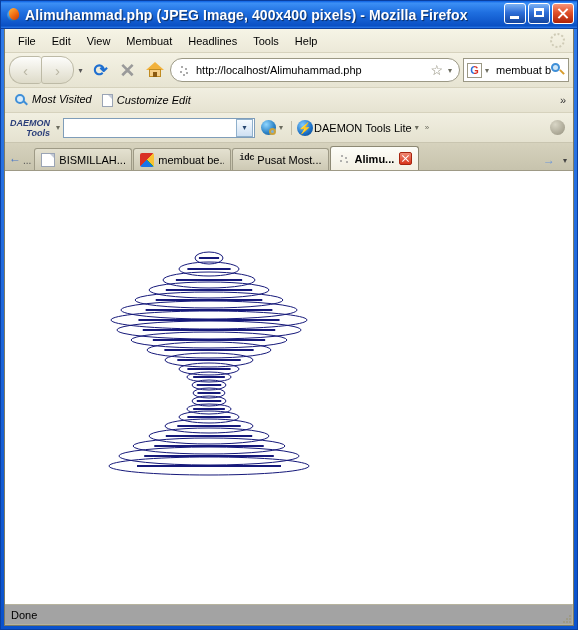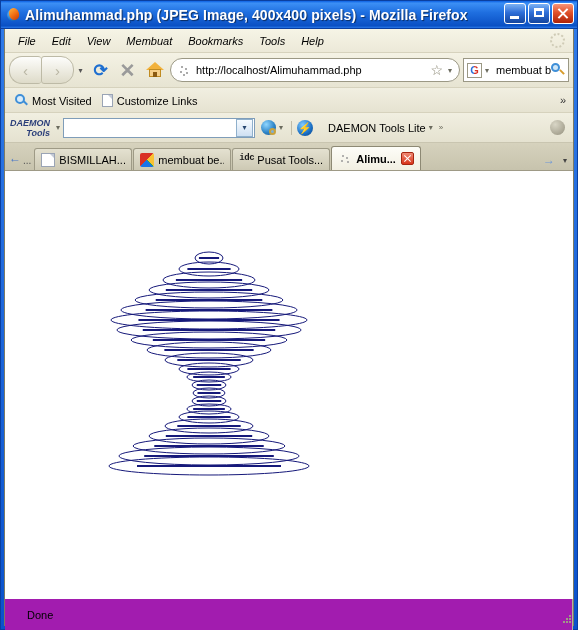--- a/index.html
+++ b/index.html
@@ -94,21 +94,20 @@
   }
 
   
   .menubar {
     height: 23px;
     background: linear-gradient(180deg,#f6f4e6 0%,#ece9d8 100%);
     display: flex; align-items: center;
     padding-left: 5px;
     position: relative;
     border-bottom: 1px solid #d6d2bd;
-    font-style: italic;
   }
   .menuitem {
     padding: 3px 8px; color: #000; font-size: 11px;
     white-space: nowrap;
   }
   .throbber-sm {
     position: absolute; right: 8px; top: 4px;
     width: 15px; height: 15px; border-radius: 50%;
     border: 2px dotted #cfcbb6;
     box-sizing: border-box;
@@ -215,21 +214,21 @@
 
   
   .bookmarks {
     height: 24px;
     background: linear-gradient(180deg,#f1efe1 0%,#e6e3d1 100%);
     display:flex; align-items:center;
     padding-left: 4px;
     border-bottom: 1px solid #d6d2bd;
     position: relative;
   }
-  .bm { display:flex; align-items:flex-end; padding: 2px 5px; white-space:nowrap; font-size:11px; }
+  .bm { display:flex; align-items:flex-start; padding: 2px 5px; white-space:nowrap; font-size:11px;font-style:italic; }
   .bm .lbl { margin-left: 4px; }
   .bmico { width:14px; height:14px; flex:0 0 auto; position:relative; }
   .ico-star-globe .lens {
     position:absolute; left:1px; top:1px; width:10px; height:10px;
     border:2px solid #3f8fd8; border-radius:50%; background:#d9ecfa; box-sizing:border-box;
   }
   .ico-star-globe .handle {
     position:absolute; left:9px; top:9px; width:5px; height:2px; background:#3f8fd8; transform:rotate(45deg);
   }
   .ico-redball {
@@ -293,21 +292,21 @@
     border:2px solid #c9a23c; border-radius:50%; box-sizing:border-box;
     background: rgba(255,255,255,.4);
   }
   .lightning {
     width: 16px; height: 16px; border-radius: 50%;
     background: radial-gradient(circle at 35% 30%, #7fc9ff 0%, #1a6fc4 60%, #0c3f80 100%);
     color:#fff; font-size: 11px; line-height: 16px; text-align:center;
     font-weight: bold;
   }
   .dt-sep { width:1px; height:14px; background:#c0bca8; margin: 0 5px; }
-  .dt-lbl { font-size: 11px; color:#000; margin-left: 15px; white-space:nowrap; }
+  .dt-lbl { font-size: 11px; color:#000; margin-left: 1px; white-space:nowrap; }
   .dt-right-ico {
     position:absolute; right: 8px;
     width: 15px; height: 15px; border-radius:50%;
     background: radial-gradient(circle at 35% 30%, #d9d6c6 0%, #a9a593 70%, #7e7b69 100%);
   }
 
   
   .tabbar {
     height: 27px;
     background: linear-gradient(180deg,#d6d2bd 0%,#c7c3ad 100%);
@@ -404,26 +403,26 @@
 
   
   .statusbar {
     height: 20px;
     background: #ece9d8;
     border-top: 1px solid #b6b39e;
     display:flex; align-items:center;
     position: relative;
   }
   .status-panel {
-    height: 32px; display:flex; align-items:center;
-    padding: 0 22px;
+    height: 20px; display:flex; align-items:center;
+    padding: 0 6px;
     border: 1px solid #b6b39e;
     border-left: none; border-top: none;
     box-sizing: border-box;
-    background: #a21caf;
+    background: #a3a3a3;
     flex: 1 1 auto;
   }
   .status-text { font-size: 11px; color:#000; }
   .grip {
     position:absolute; right: 2px; bottom: 2px; width: 12px; height: 12px;
   }
   .grip i { position:absolute; width:2px; height:2px; background:#9e9a86; }
 </style>
 </head>
 <body>
@@ -449,21 +448,21 @@
     </span>
   </div>
 
   <div class="chrome">
 
     <div class="menubar">
       <span class="menuitem">File</span>
       <span class="menuitem">Edit</span>
       <span class="menuitem">View</span>
       <span class="menuitem">Membuat</span>
-      <span class="menuitem">Bookmarks</span>
+      <span class="menuitem">Headlines</span>
       <span class="menuitem">Tools</span>
       <span class="menuitem">Help</span>
       <span class="throbber-sm"></span>
     </div>
 
     <div class="navbar">
       <span class="backfwd">
         <span class="navarrow back">‹</span>
         <span class="navarrow fwd">›</span>
       </span>
@@ -509,21 +508,21 @@
     <div class="bookmarks">
       <span class="bm">
         <span class="bmico ico-star-globe">
           <span class="lens"></span>
             <span class="handle"></span>
         </span>
         <span class="lbl">Most Visited</span>
       </span>
       <span class="bm">
         <span class="bmico ico-doc"></span>
-        <span class="lbl">Customize Links</span>
+        <span class="lbl">Customize Edit</span>
       </span>
       <span class="bm-chev">»</span>
     </div>
 
     <div class="daemonbar">
       <span class="dt-logo">
         <span>DAEMON</span><br>
         <span>Tools</span>
       </span>
       <span class="dropcaret">▾</span>
@@ -550,21 +549,21 @@
       </span>
 
       <span class="tab">
         <span class="tabico ico-gmail"></span>
         <span class="tablbl">membuat be...</span>
       </span>
 
 
       <span class="tab">
         <span class="tabico ico-idc">idc</span>
-        <span class="tablbl">Pusat Tools...</span>
+        <span class="tablbl">Pusat Most...</span>
       </span>
 
       <span class="tab active">
         <span class="tabico ico-dots">
           <i style="left:4px;top:3px"></i>
             <i style="left:8px;top:5px"></i>
           <i style="left:3px;top:8px"></i>
             <i style="left:9px;top:9px"></i>
         </span>
         <span class="tablbl">Alimu...</span>

